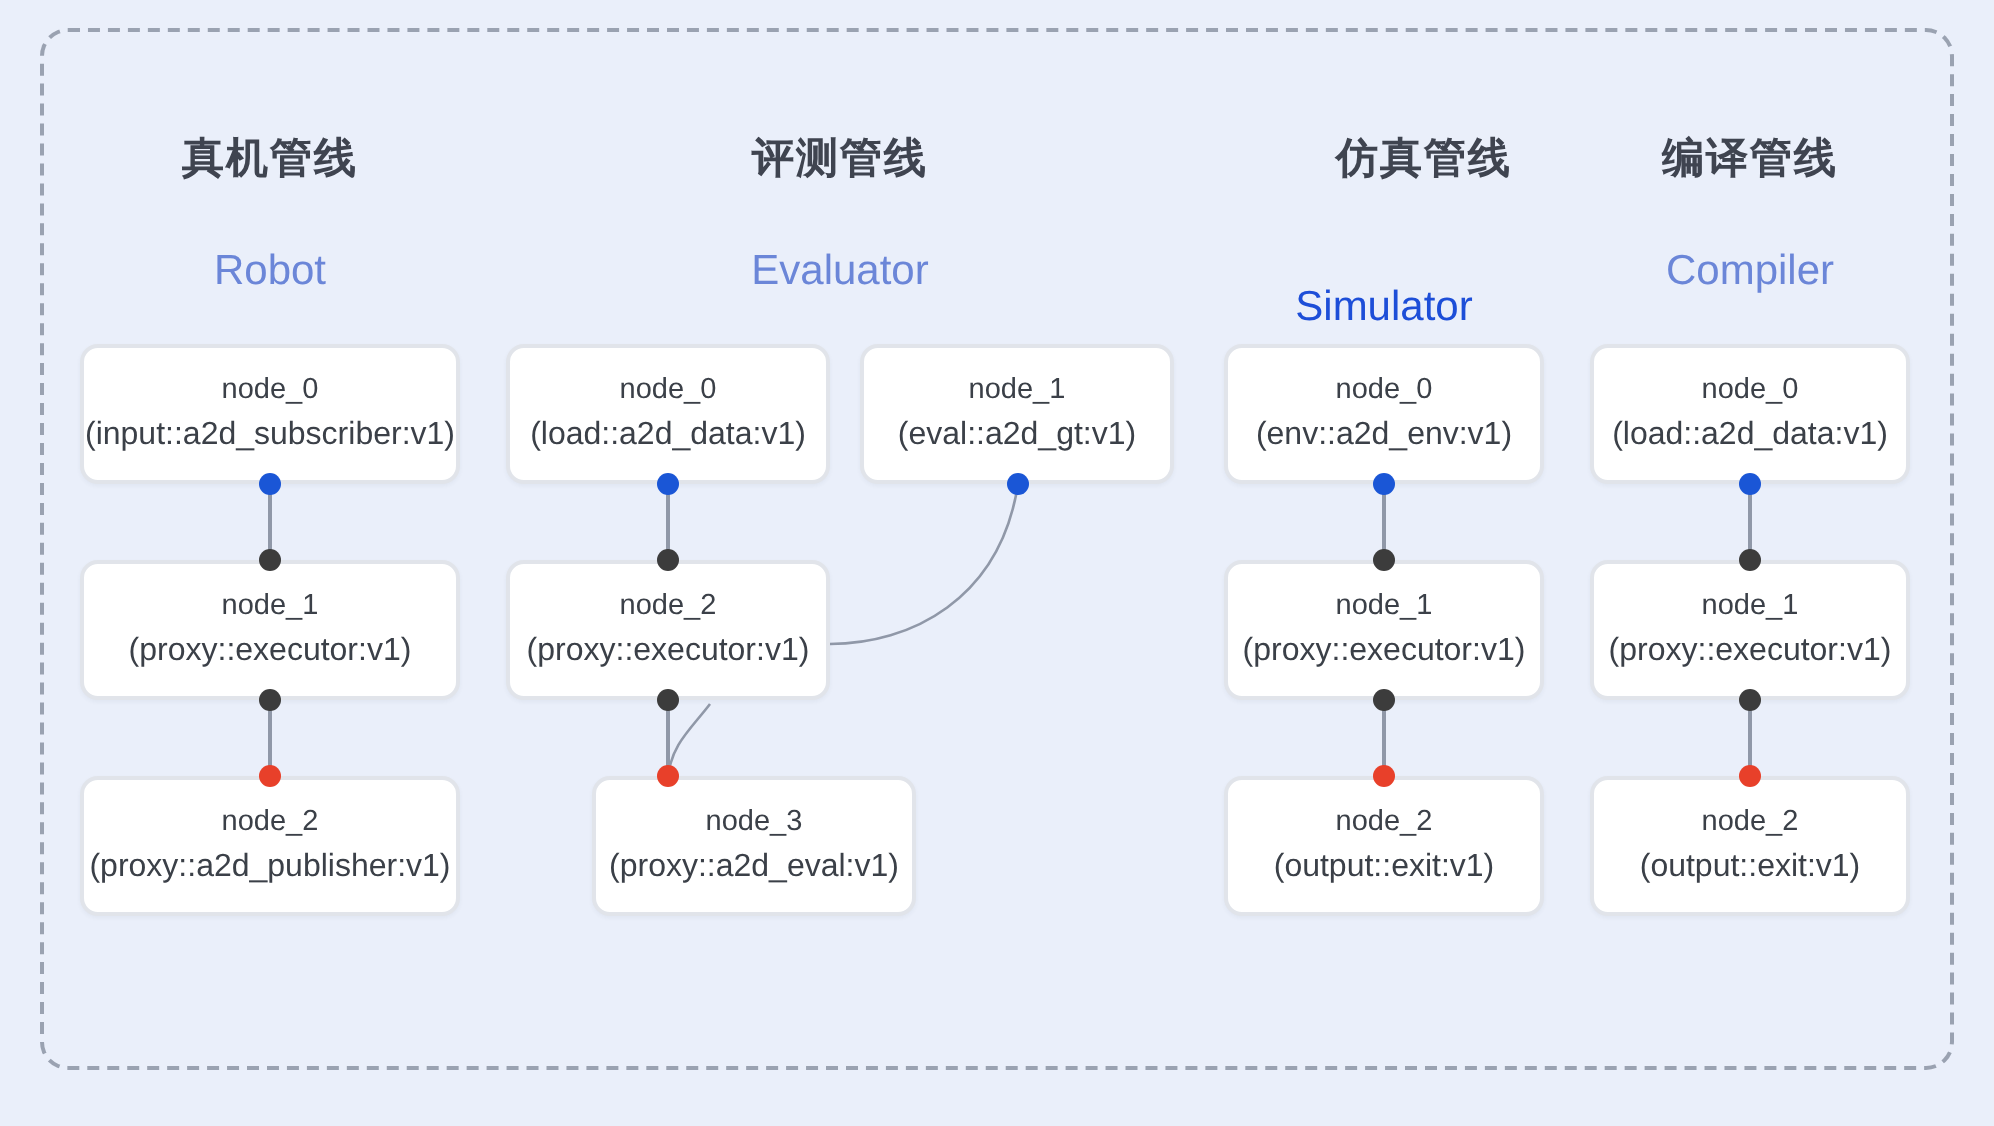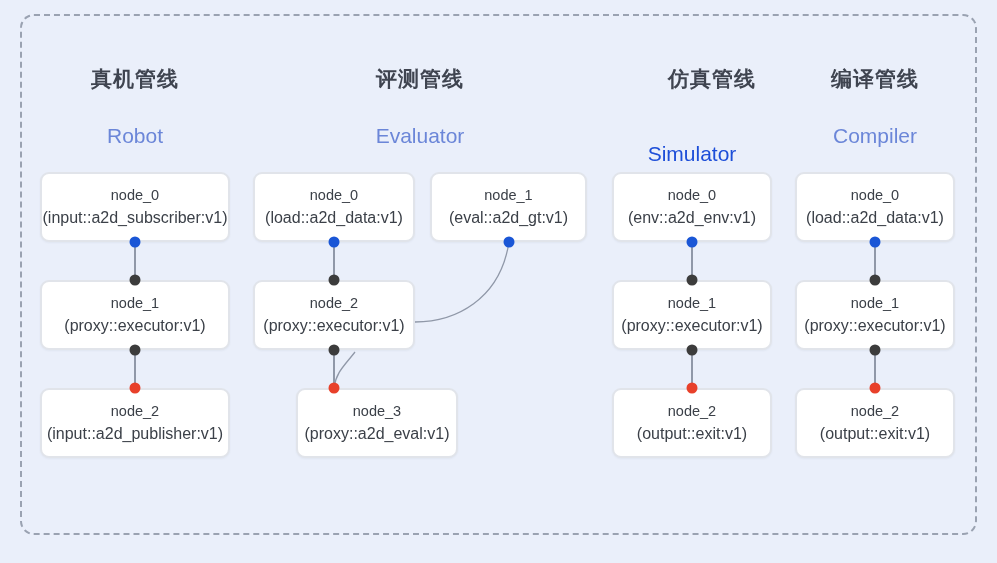--- a/index.html
+++ b/index.html
@@ -119,21 +119,21 @@
       <div class="node" style="left: 40px; top: 172px; width: 190px; height: 70px; background: rgb(255, 255, 255); border-color: rgb(225, 228, 234);">
         <div class="node-name">node_0</div>
         <div class="node-type">(input::a2d_subscriber:v1)</div>
       </div>
       <div class="node" style="left: 40px; top: 280px; width: 190px; height: 70px; background: rgb(255, 255, 255); border-color: rgb(225, 228, 234);">
         <div class="node-name">node_1</div>
         <div class="node-type">(proxy::executor:v1)</div>
       </div>
       <div class="node" style="left: 40px; top: 388px; width: 190px; height: 70px; background: rgb(255, 255, 255); border-color: rgb(225, 228, 234);">
         <div class="node-name">node_2</div>
-        <div class="node-type">(input::a2d_publisher:v1)</div>
+        <div class="node-type">(proxy::a2d_publisher:v1)</div>
       </div>
       <div class="node" style="left: 253px; top: 172px; width: 162px; height: 70px; background: rgb(255, 255, 255); border-color: rgb(225, 228, 234);">
         <div class="node-name">node_0</div>
         <div class="node-type">(load::a2d_data:v1)</div>
       </div>
       <div class="node" style="left: 430px; top: 172px; width: 157px; height: 70px; background: rgb(255, 255, 255); border-color: rgb(225, 228, 234);">
         <div class="node-name">node_1</div>
         <div class="node-type">(eval::a2d_gt:v1)</div>
       </div>
       <div class="node" style="left: 253px; top: 280px; width: 162px; height: 70px; background: rgb(255, 255, 255); border-color: rgb(225, 228, 234);">

